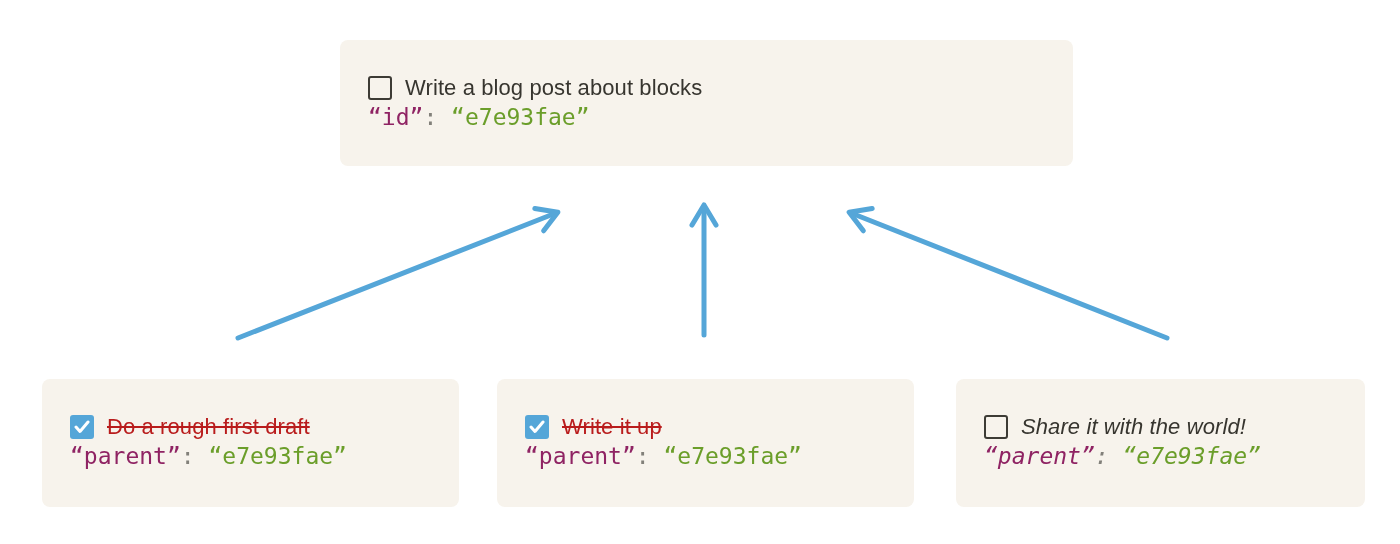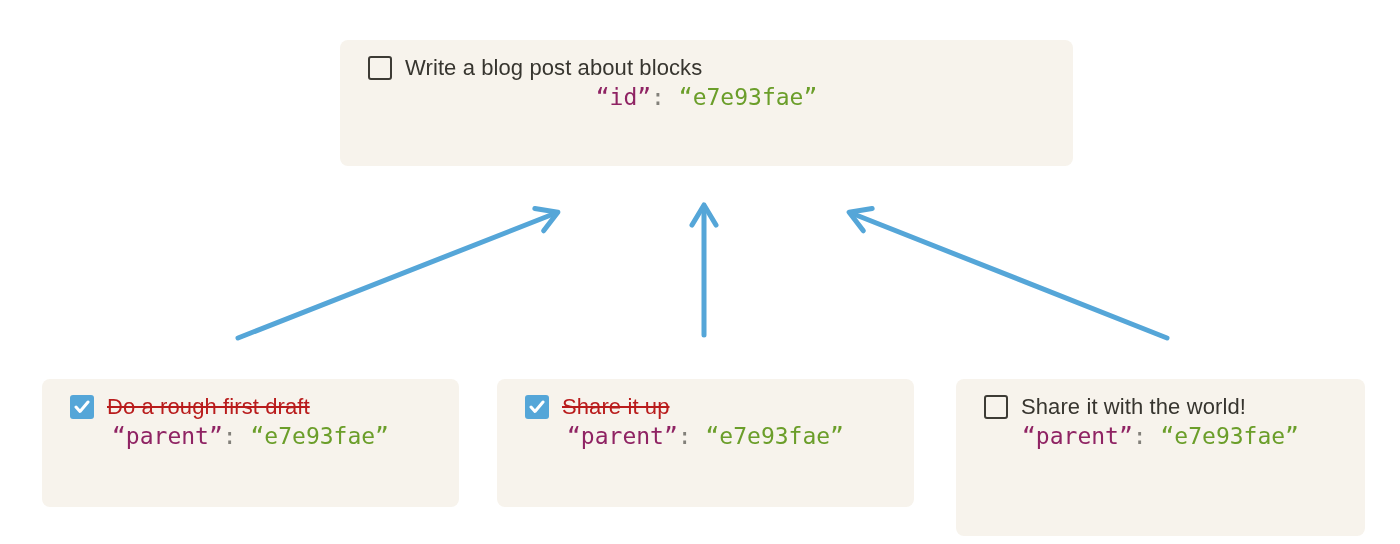--- a/index.html
+++ b/index.html
@@ -15,27 +15,26 @@
     position: absolute;
     left: 0; top: 0;
     width: 1400px; height: 544px;
     pointer-events: none;
   }
   .card {
     position: absolute;
     background: #f7f3ec;
     border-radius: 8px;
     box-sizing: border-box;
-    padding: 14px 28px 0 28px;
-    text-align: center;
+    padding: 34px 28px 0 28px;
   }
   .card-parent { left: 340px; top: 40px;  width: 733px; height: 126px; }
   .card-child-1 { left: 42px;  top: 379px; width: 417px; height: 128px; }
   .card-child-2 { left: 497px; top: 379px; width: 417px; height: 128px; }
-  .card-child-3 { left: 956px; top: 379px; width: 409px; height: 157px; }
+  .card-child-3 { left: 956px; top: 379px; width: 409px; height: 128px; font-style: italic; }
 
   .task-row {
     display: flex;
     align-items: center;
     gap: 13px;
     height: 28px;
   }
   .checkbox {
     width: 24px; height: 24px;
     box-sizing: border-box;
@@ -112,21 +111,21 @@
     <div class="code-row"><span class="code-key">“parent”</span><span class="code-colon">: </span><span class="code-value">“e7e93fae”</span></div>
   </div>
 
   <div class="card card-child-2">
     <div class="task-row checked">
       <span class="checkbox">
         <svg class="check" width="16" height="14" viewBox="0 0 16 14">
           <path d="M2 7 L6 11.5 L14 2" fill="none" stroke="#ffffff" stroke-width="3" stroke-linecap="round" stroke-linejoin="round"></path>
         </svg>
       </span>
-      <span class="task-label">Share it up</span>
+      <span class="task-label">Write it up</span>
     </div>
     <div class="code-row"><span class="code-key">“parent”</span><span class="code-colon">: </span><span class="code-value">“e7e93fae”</span></div>
   </div>
 
   <div class="card card-child-3">
     <div class="task-row">
       <span class="checkbox">
         
       </span>
       <span class="task-label">Share it with the world!</span>

